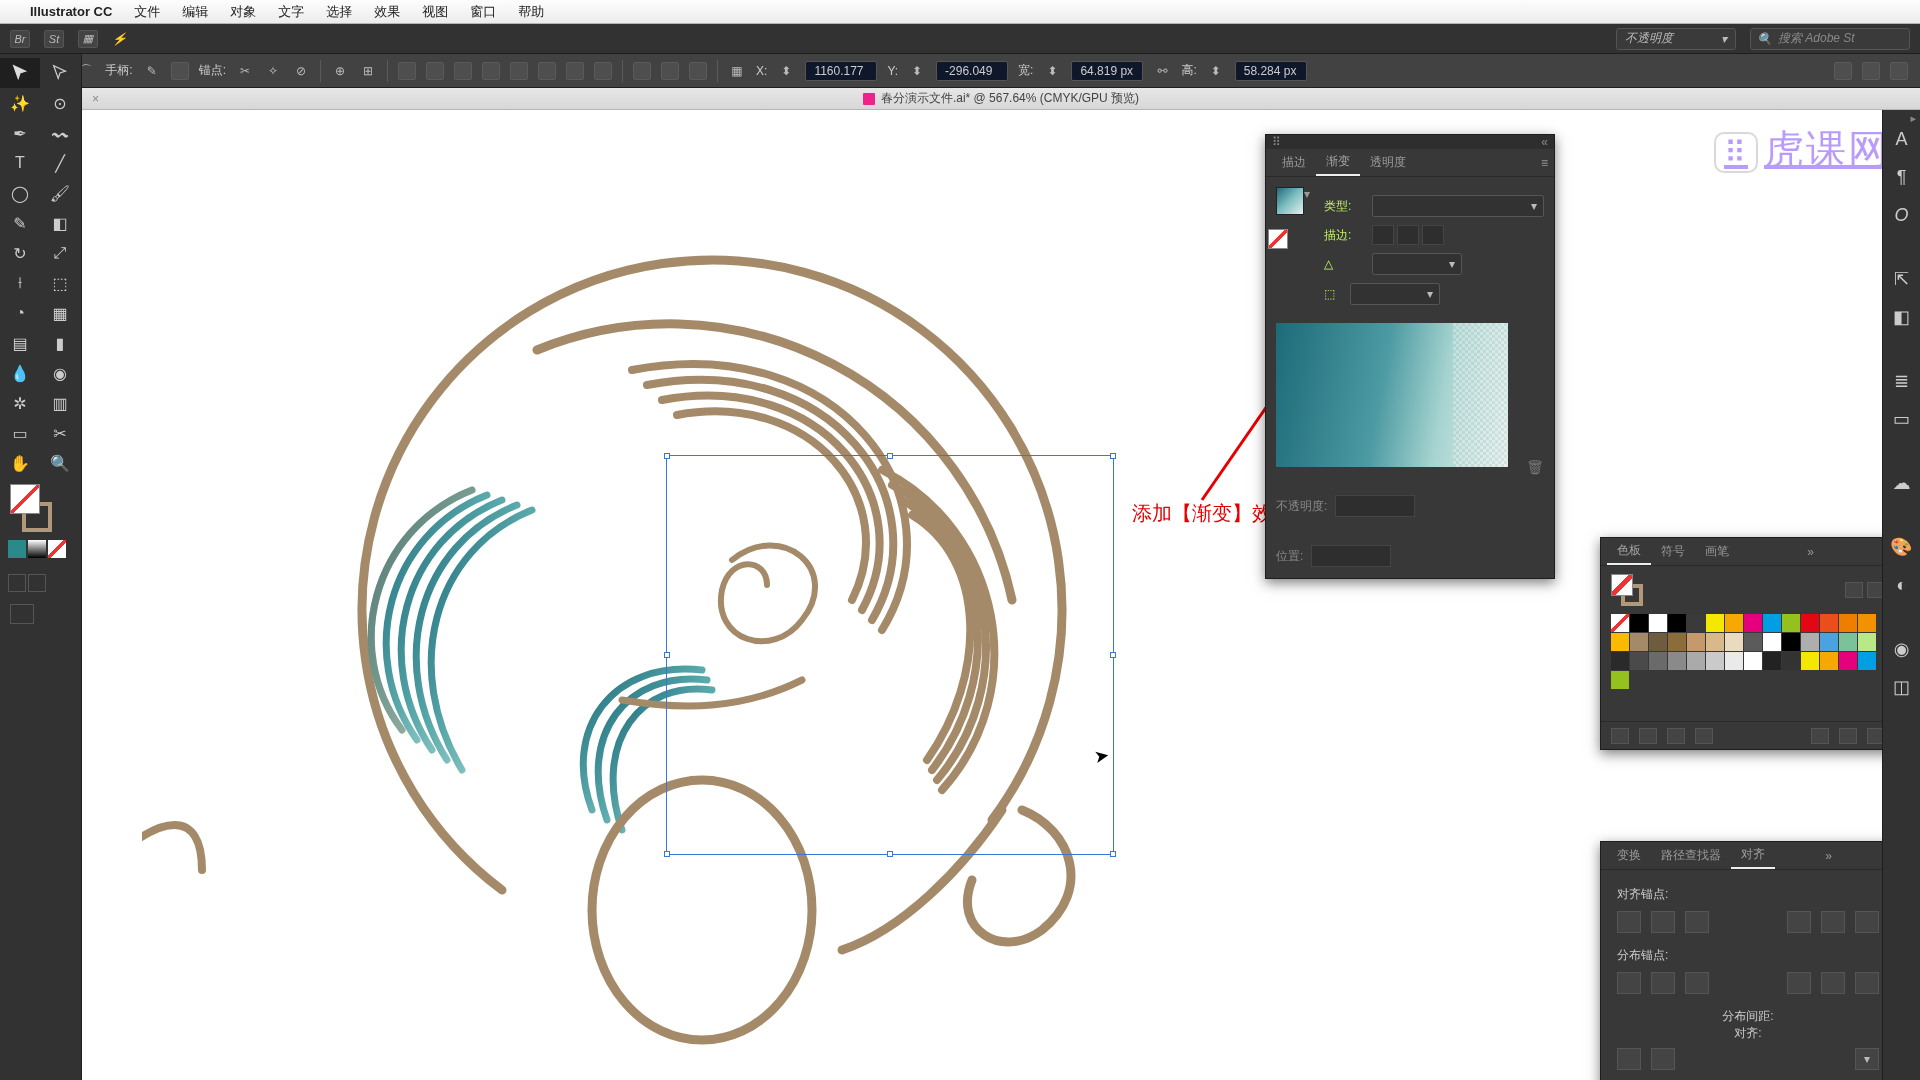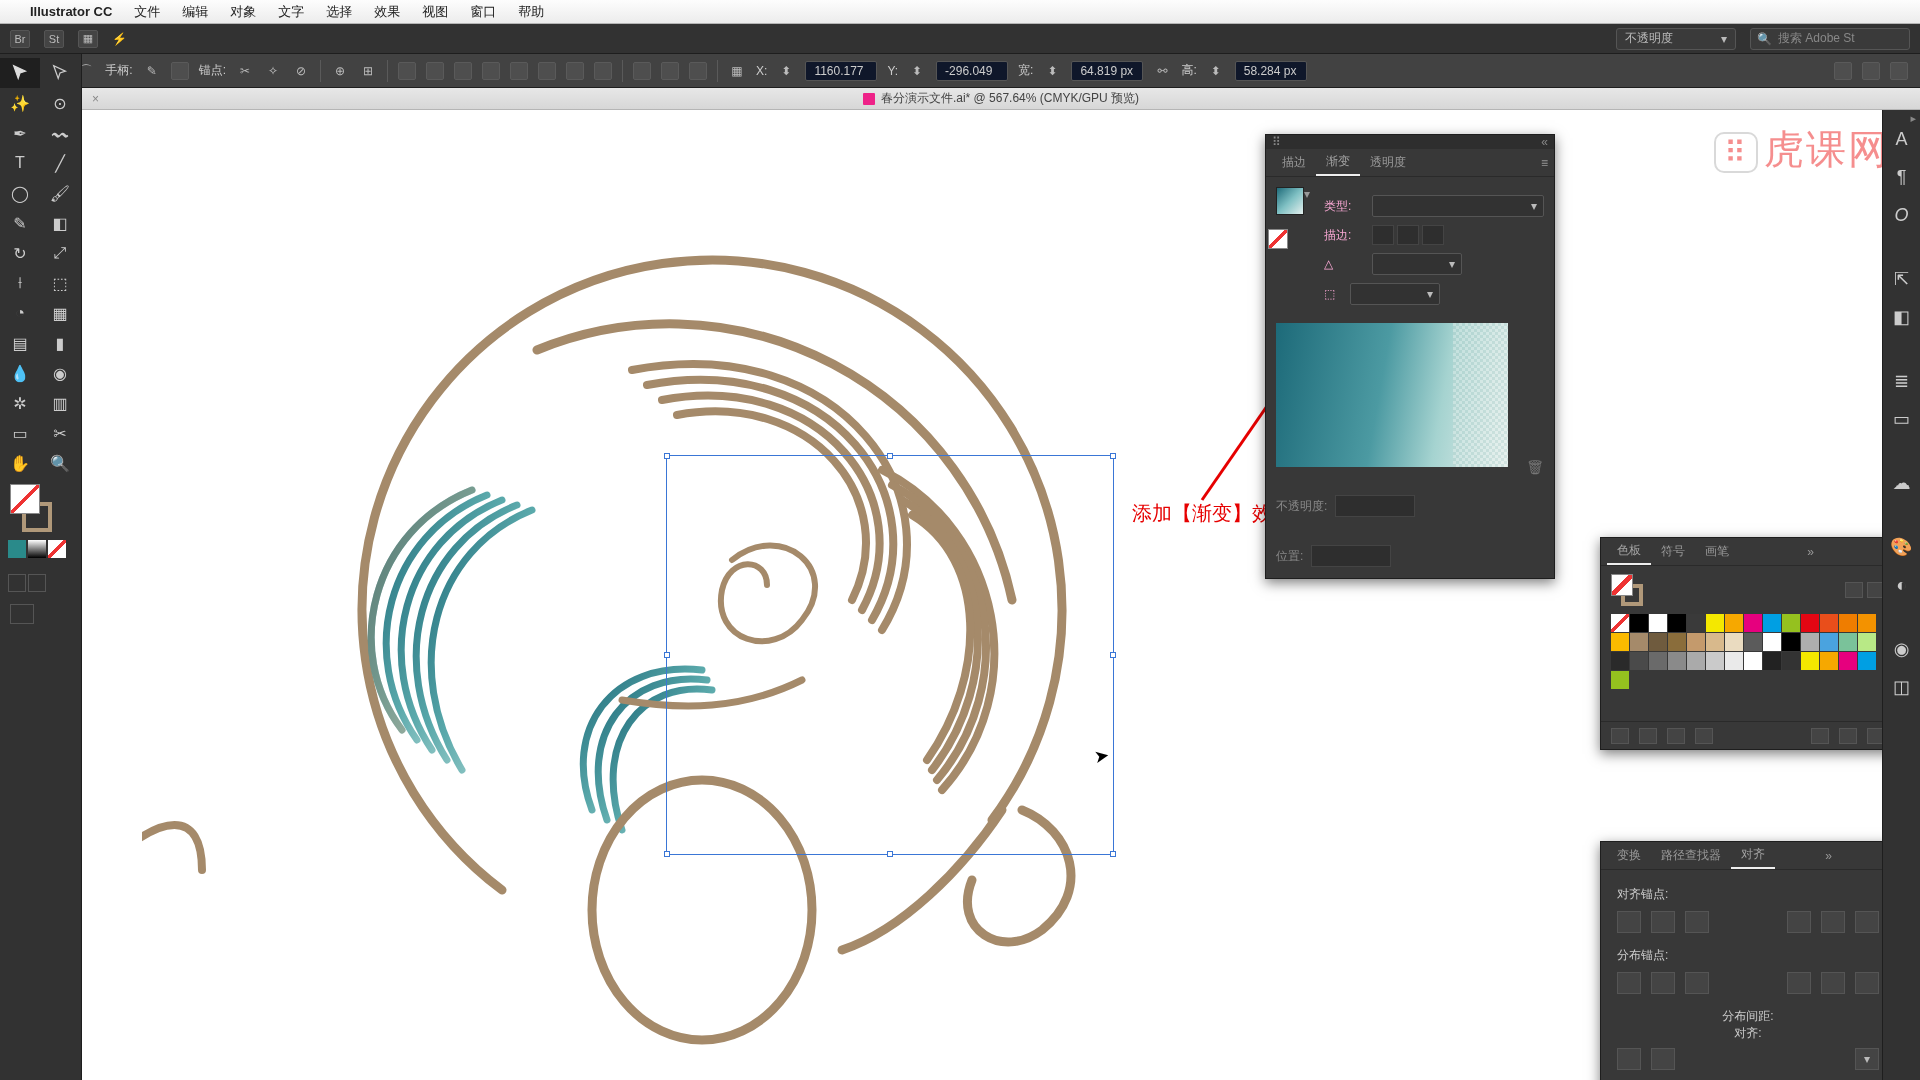--- a/index.html
+++ b/index.html
@@ -5,21 +5,21 @@
   * { margin: 0; padding: 0; box-sizing: border-box; font-family: -apple-system, "PingFang SC", "Microsoft YaHei", sans-serif; }
   body { background: #323232; width: 1920px; height: 1080px; overflow: hidden; position: relative; }
 
   
   .menubar { position: absolute; top: 0; left: 0; right: 0; height: 24px; background: linear-gradient(#fdfdfd,#ececec); display: flex; align-items: center; padding: 0 12px; font-size: 13px; color: #222; border-bottom: 1px solid #b5b5b5; }
   .menubar .apple { margin-right: 18px; font-size: 15px; }
   .menubar .app-name { font-weight: 600; margin-right: 22px; text-align: center; }
   .menubar .menu-item { margin-right: 22px; cursor: default; }
 
   
-  .optionbar { position: absolute; top: 24px; left: 0; right: 0; height: 30px; background: #323232; display: flex; align-items: center; padding: 0 10px; gap: 14px; color: #bbb; font-size: 12px; border-bottom: 1px solid #1e1e1e; }
+  .optionbar { position: absolute; top: 24px; left: 0; right: 0; height: 30px; background: #323232; display: flex; align-items: center; padding: 0 10px; gap: 14px; color: #bbb; font-size: 12px; border-bottom: 1px solid #1e1e1e; font-style: italic; }
   .optionbar .sq { width: 20px; height: 18px; background: #444; border: 1px solid #555; border-radius: 2px; display:flex;align-items:center;justify-content:center;font-size:11px;}
   .optionbar .dropdown { width: 120px; height: 22px; background: #3a3a3a; border: 1px solid #555; border-radius: 3px; padding: 0 8px; display: flex; align-items: center; justify-content: space-between; font-size: 12px; margin-left:auto;}
   .optionbar .search { width: 160px; height: 22px; background: #3a3a3a; border: 1px solid #555; border-radius: 3px; padding: 0 6px; display: flex; align-items: center; color: #888; font-size: 12px; }
 
   
   .controlbar { position: absolute; top: 54px; left: 0; right: 0; height: 34px; background: #424242; display: flex; align-items: center; padding: 0 12px; gap: 10px; color: #ccc; font-size: 12px; border-bottom: 1px solid #1e1e1e; }
   .controlbar .lbl { color: #ccc; }
   .controlbar .icon-sm { width: 18px; height: 18px; display:flex; align-items:center; justify-content:center; color:#bbb; }
   .controlbar .sep { width: 1px; height: 22px; background: #5a5a5a; }
   .controlbar .val { background: #0f172a; border: 1px solid #555; border-radius: 2px; padding: 2px 8px; min-width: 72px; text-align: left; }
@@ -48,39 +48,39 @@
   .canvas { position: absolute; top: 110px; left: 82px; right: 0; bottom: 0; background: #fff; overflow: hidden; }
   .artwork { position:absolute; left:60px; top:60px; width:1040px; height:900px; }
   .sel-box { position:absolute; left:584px; top:345px; width:448px; height:400px; border:1px solid #3a76d6; }
   .sel-box .h { position:absolute; width:6px;height:6px;background:#fff;border:1px solid #3a76d6;}
   .sel-box .h.tl{top:-3px;left:-3px;} .sel-box .h.tr{top:-3px;right:-3px;} .sel-box .h.bl{bottom:-3px;left:-3px;} .sel-box .h.br{bottom:-3px;right:-3px;}
   .sel-box .h.tm{top:-3px;left:50%;margin-left:-3px;} .sel-box .h.bm{bottom:-3px;left:50%;margin-left:-3px;}
   .sel-box .h.ml{left:-3px;top:50%;margin-top:-3px;} .sel-box .h.mr{right:-3px;top:50%;margin-top:-3px;}
   .annot { position:absolute; left:1050px; top:390px; color:#e60000; font-size:20px; font-family:"SimSun","宋体",serif; }
   .arrow { position:absolute; left:1110px; top:150px; width:180px; height:250px; pointer-events:none;}
   .cursor { position:absolute; left:1012px; top:635px; font-size:18px; color:#000; transform:rotate(-10deg);}
-  .watermark { position:absolute; right:30px; top:12px; color:#ef4444; font-size:40px; font-weight:300; letter-spacing:2px; opacity:0.6; font-family:"SimHei",sans-serif;}
+  .watermark { position:absolute; right:30px; top:12px; color:#8b5cf6; font-size:40px; font-weight:300; letter-spacing:2px; opacity:0.6; font-family:"SimHei",sans-serif;text-decoration:underline;}
   .watermark .dots{border:2px solid #c0c0c0; border-radius:10px; padding:2px 8px; margin-right:6px; font-size:30px;}
 
   
   .panel { position:absolute; background:#383838; border:1px solid #1e1e1e; box-shadow:0 4px 12px rgba(0,0,0,0.5); color:#bbb; font-size:12px; }
   .gradpanel { top:134px; left:1265px; width:290px; height:445px; }
   .panel .titlebar { height:14px; display:flex; align-items:center; padding:0 6px; background:#2e2e2e;}
   .panel .titlebar .dots{width:10px;color:#888;}
   .panel .titlebar .x{margin-left:auto;color:#888;}
   .panel .tabs { display:flex; align-items:center; height:28px; border-bottom:1px solid #2a2a2a; padding:0 6px;}
   .panel .tabs .tab { padding:4px 10px; color:#999; }
   .panel .tabs .tab.active { color:#a3a3a3; border-bottom:2px solid #eee; }
   .panel .tabs .menu { margin-left:auto; color:#999; }
   .gradpanel .body { padding:10px; }
   .gradpanel .grad-sw { width:28px;height:28px; background:linear-gradient(135deg,#1f6b7a,#7fc0c3,#e5f0ee); border:1px solid #222; display:inline-block; vertical-align:top;}
   .gradpanel .grad-sw-stroke { width:20px;height:20px;background:#fff;border:1px solid #888;display:inline-block;margin-top:14px;margin-left:-8px;position:relative;}
   .gradpanel .grad-sw-stroke::after{content:"";position:absolute;inset:0;background:linear-gradient(to bottom right, transparent 42%, #e33 42%, #e33 58%, transparent 58%);}
   .gradpanel .row{ display:flex; align-items:center; gap:8px; margin:8px 0;}
-  .gradpanel .row .l { width:40px; color:#f9a8d4;}
+  .gradpanel .row .l { width:40px; color:#bef264;}
   .gradpanel .row .dd { flex:1; height:22px; background:#323232;border:1px solid #555;border-radius:2px; display:flex;align-items:center;justify-content:flex-end;padding:0 6px;}
   .gradpanel .row .stroke-opts{display:flex;gap:3px;}
   .gradpanel .row .stroke-opts .so{width:22px;height:20px;background:#2e2e2e;border:1px solid #444;}
   .gradpanel .preview { width:232px; height:144px; margin:10px 0 0 0; background:linear-gradient(100deg,#1d6a79 0%,#4c9aa2 45%,#a5d3d0 70%,#e8f1ee 100%); position:relative;}
   .gradpanel .preview .stipple{position:absolute;right:0;top:0;bottom:0;width:55px;background:repeating-conic-gradient(#b8d4d0 0 25%, #e8f1ee 0 50%) 0 0/6px 6px;opacity:0.45;}
   .gradpanel .trash{position:absolute; right:10px; top:324px; color:#777; font-size:14px;}
   .gradpanel .fld { display:flex; align-items:center; gap:8px; margin-top:28px;}
   .gradpanel .fld .l{ color:#888;}
   .gradpanel .fld .inp{flex:0 0 80px;height:22px;background:#2e2e2e;border:1px solid #444;}
 

